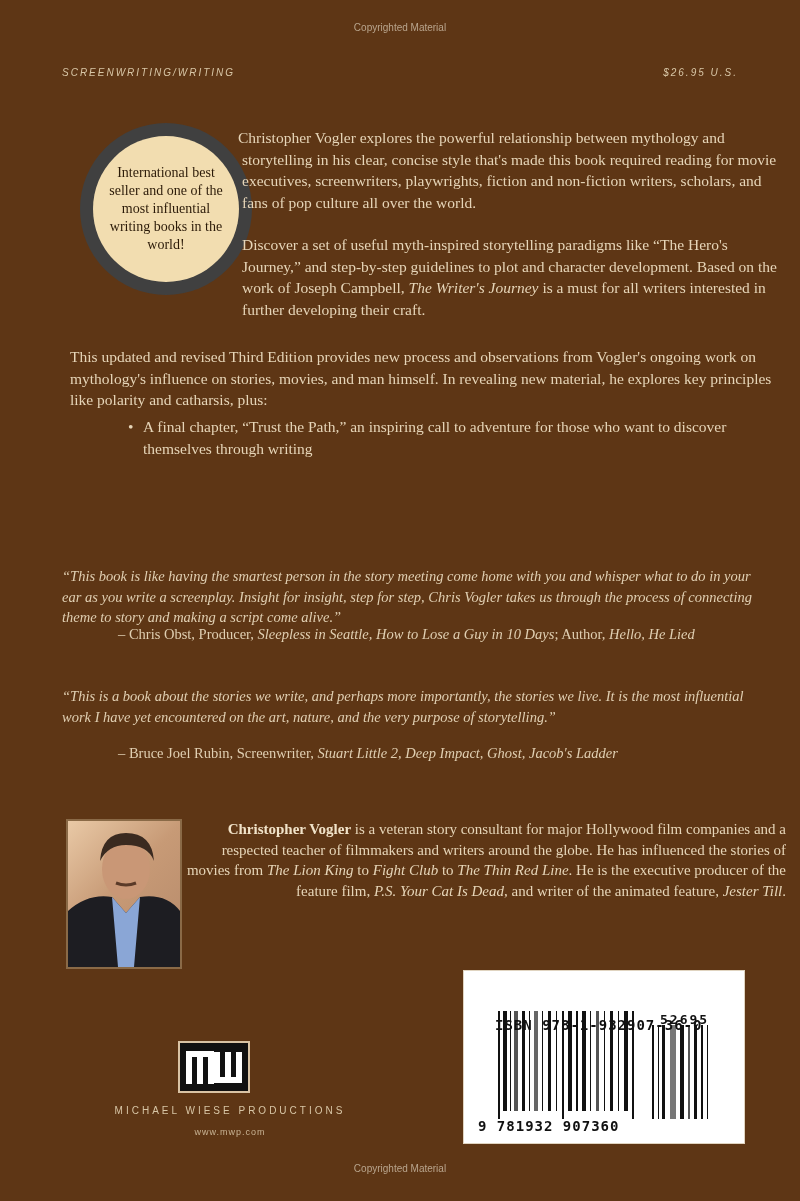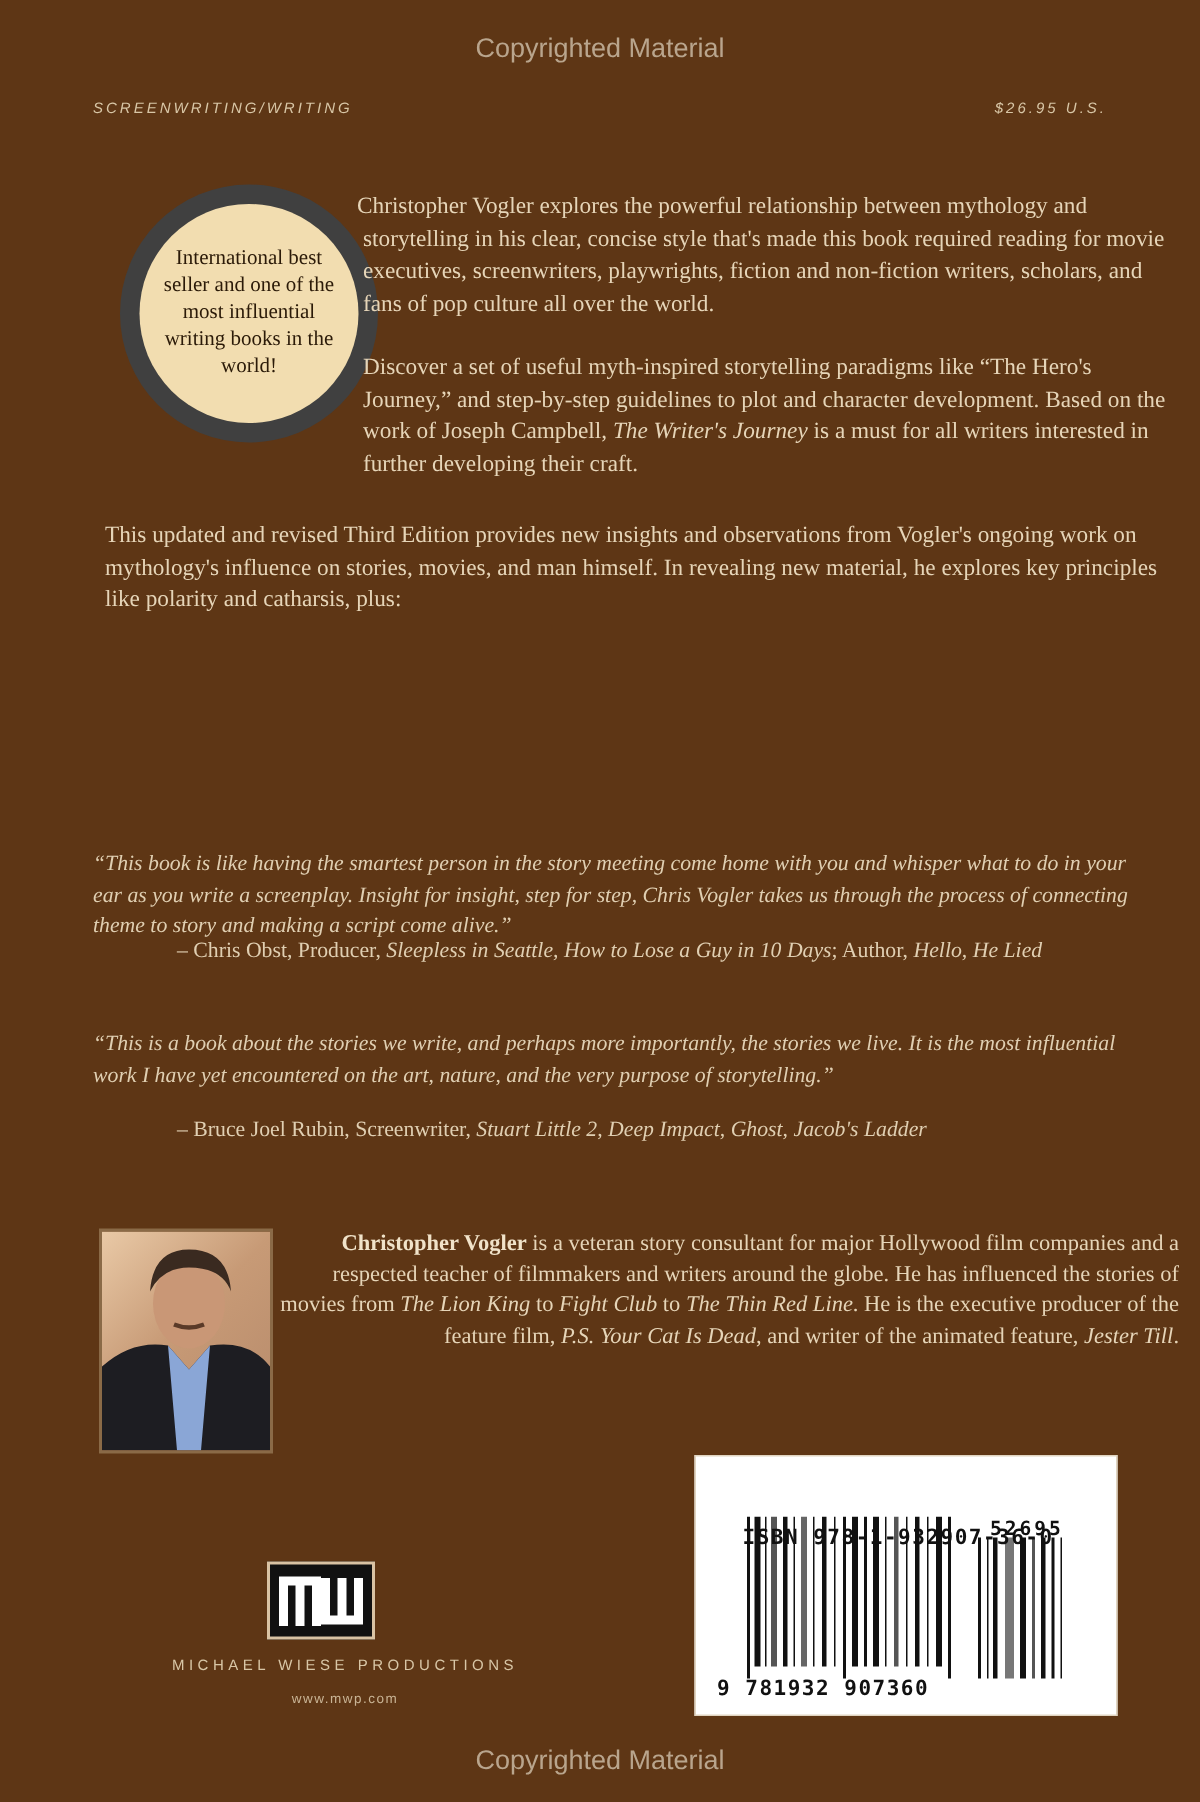--- a/index.html
+++ b/index.html
@@ -7,21 +7,21 @@
     width:800px; height:1201px; overflow:hidden;
     background:#5e3615;
     font-family:"Liberation Serif", "DejaVu Serif", serif;
     color:#e8d9bf;
     position:relative;
   }
   .abs { position:absolute; }
   .watermark {
     left:0; width:800px; text-align:center;
     font-family:"Liberation Sans", sans-serif;
-    font-size:18px; color:#b9a58d; letter-spacing:0px;
+    font-size:10px; color:#b9a58d; letter-spacing:0px;
   }
   .cat {
     font-family:"Liberation Sans", sans-serif; font-size:10px;
     letter-spacing:2px; color:#d8c6a6;font-style:italic;
   }
   
   .badge {
     left:80px; top:123px; width:172px; height:172px; border-radius:50%;
     background:#404040; display:flex; align-items:center; justify-content:center;
   }
@@ -92,23 +92,24 @@
 <div class="abs cat" style="left:620px; top:67px; width:118px; text-align:right;">$26.95 U.S.</div>
 
 <div class="abs badge">
   <div class="badge-inner">
       <span>International best seller and one of the most influential writing books in the world!</span>
     </div>
 </div>
 
 <p class="abs body-text para1">Christopher Vogler explores the powerful relationship between mythology and storytelling in his clear, concise style that's made this book required reading for movie executives, screenwriters, playwrights, fiction and non-fiction writers, scholars, and fans of pop culture all over the world.</p>
 <p class="abs body-text para2"><span>Discover a set of useful myth-inspired storytelling paradigms like “The Hero's Journey,” and step-by-step guidelines to plot and character development. Based on the work of Joseph Campbell, </span><span class="i">The Writer's Journey</span><span> is a must for all writers interested in further developing their craft.</span></p>
-<p class="abs body-text para3">This updated and revised Third Edition provides new insights and observations from Vogler's ongoing work on mythology's influence on stories, movies, and man himself. In revealing new material, he explores key principles like polarity and catharsis, plus:</p>
+<p class="abs body-text para3">This updated and revised Third Edition provides new process and observations from Vogler's ongoing work on mythology's influence on stories, movies, and man himself. In revealing new material, he explores key principles like polarity and catharsis, plus:</p>
 
 <ul class="abs body-text bullets">
+  <li><span>A final chapter, “Trust the Path,” an inspiring call to adventure for those who want to discover themselves through writing</span></li>
 </ul>
 
 <p class="abs quote q1">“This book is like having the smartest person in the story meeting come home with you and whisper what to do in your ear as you write a screenplay. Insight for insight, step for step, Chris Vogler takes us through the process of connecting theme to story and making a script come alive.”</p>
 <p class="abs attr a1"><span>– Chris Obst, Producer, </span><span class="i">Sleepless in Seattle, How to Lose a Guy in 10 Days</span><span>; Author, </span><span class="i">Hello, He Lied</span></p>
 
 <p class="abs quote q2">“This is a book about the stories we write, and perhaps more importantly, the stories we live. It is the most influential work I have yet encountered on the art, nature, and the very purpose of storytelling.”</p>
 <p class="abs attr a2"><span>– Bruce Joel Rubin, Screenwriter, </span><span class="i">Stuart Little 2, Deep Impact, Ghost, Jacob's Ladder</span></p>
 
 <div class="abs photo">
   <svg width="112" height="146" viewBox="0 0 112 146">

